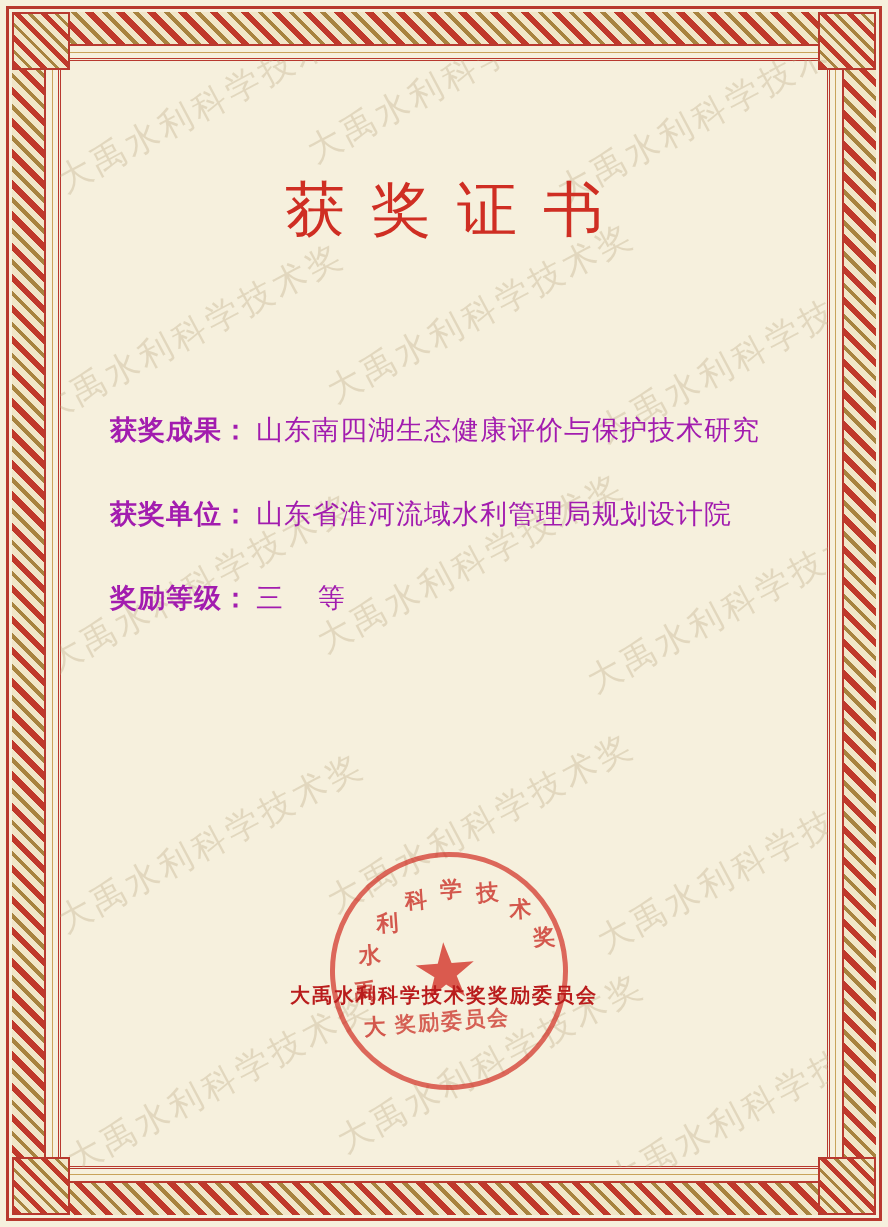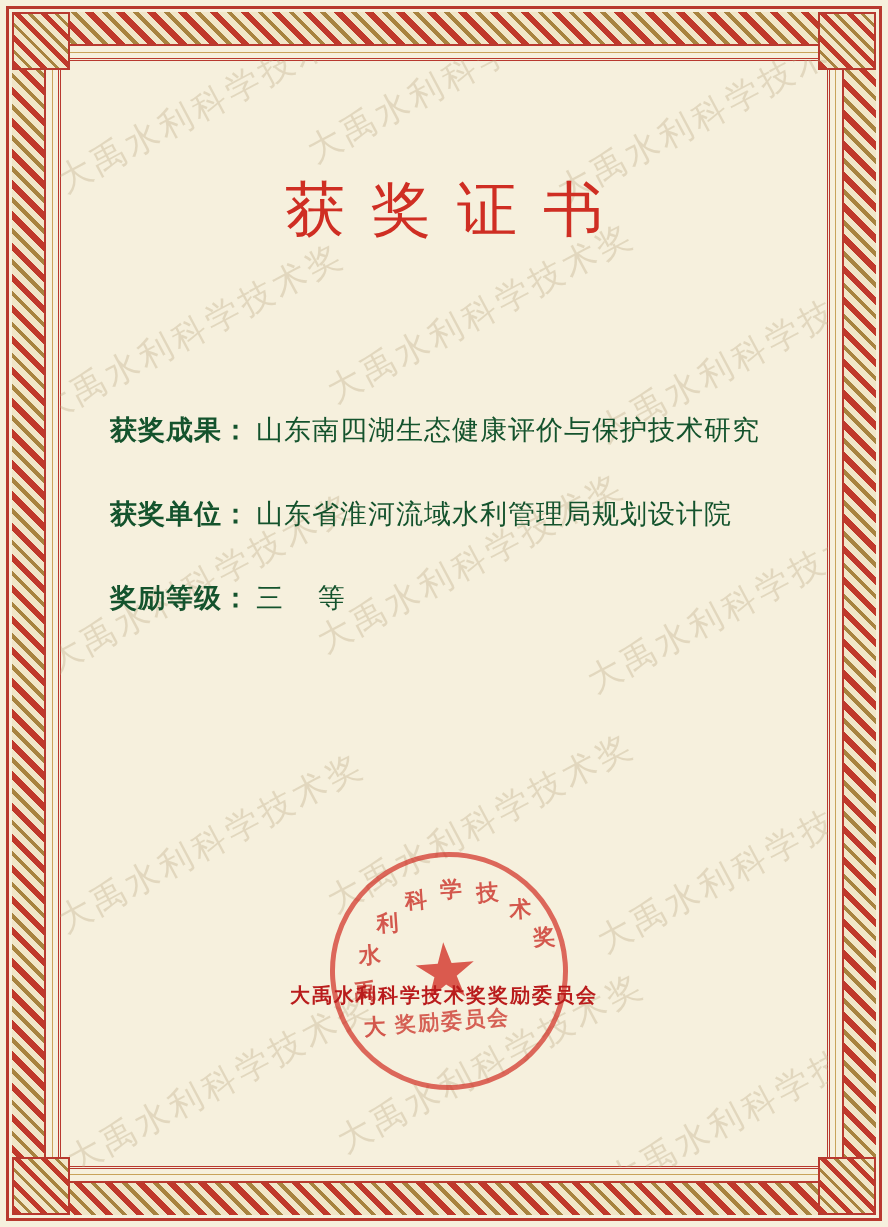--- a/index.html
+++ b/index.html
@@ -129,21 +129,21 @@
     position: absolute;
     top: 348px;
     left: 46px;
     right: 30px;
   }
   .field-row {
     display: flex;
     align-items: flex-end;
     margin-bottom: 48px;
     font-size: 27px;
-    color: #14532d;
+    color: #a21caf;
     white-space: nowrap;
   }
   .field-row:last-child { margin-bottom: 0; }
   .field-label {
     font-weight: bold;
     letter-spacing: 1px;
   }
   .field-value {
     margin-left: 6px;
     letter-spacing: 1px;

